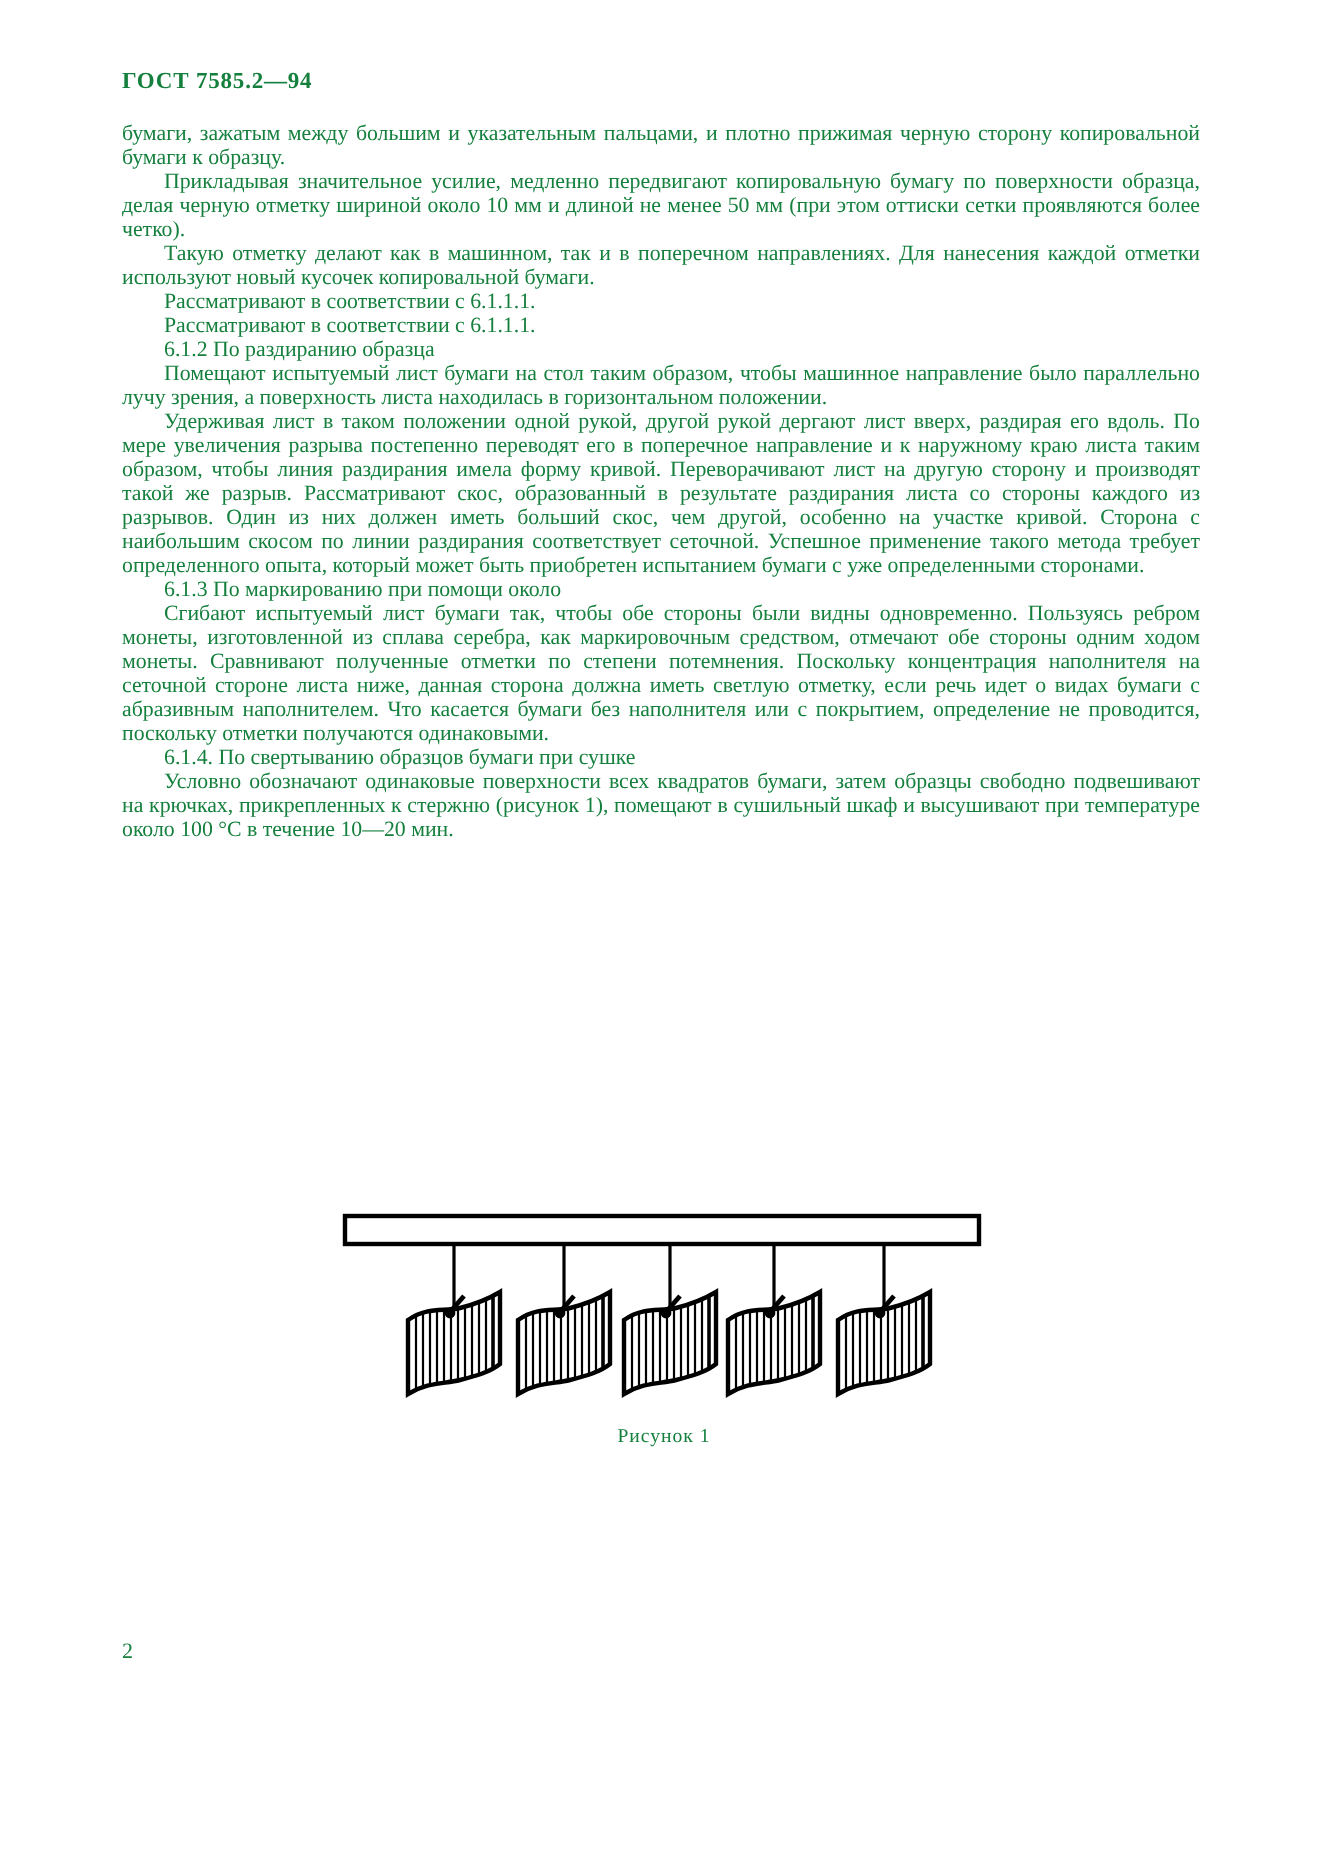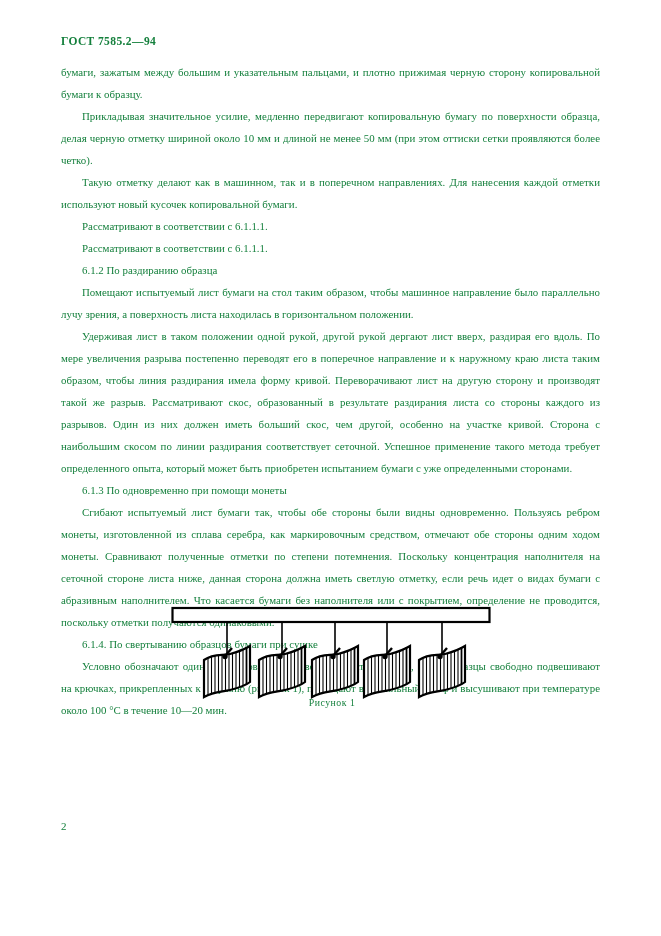--- a/index.html
+++ b/index.html
@@ -24,21 +24,21 @@
     font-weight: bold;
     letter-spacing: 0.4px;
     white-space: nowrap;
   }
   .doc-body {
     position: absolute;
     left: 61px;
     top: 61px;
     width: 539px;
     font-size: 10.9px;
-    line-height: 22px;
+    line-height: 12px;
     text-align: justify;
   }
   .para {
     margin: 0;
     text-indent: 21px;
   }
   .para.no-indent {
     text-indent: 0;
   }
   .figure {
@@ -49,21 +49,21 @@
     height: 112px;
   }
   .figure svg {
     display: block;
     width: 324px;
     height: 112px;
   }
   .figure-caption {
     position: absolute;
     left: 170px;
-    top: 697px;
+    top: 713px;
     width: 324px;
     text-align: center;
     font-size: 9.8px;
     letter-spacing: 0.5px;
   }
   .page-number {
     position: absolute;
     left: 61px;
     top: 820px;
     font-size: 11px;
@@ -78,21 +78,21 @@
 
   <div class="doc-body">
     <p class="para no-indent">бумаги, зажатым между большим и указательным пальцами, и плотно прижимая черную сторону копировальной бумаги к образцу.</p>
     <p class="para">Прикладывая значительное усилие, медленно передвигают копировальную бумагу по поверхности образца, делая черную отметку шириной около 10 мм и длиной не менее 50 мм (при этом оттиски сетки проявляются более четко).</p>
     <p class="para">Такую отметку делают как в машинном, так и в поперечном направлениях. Для нанесения каждой отметки используют новый кусочек копировальной бумаги.</p>
     <p class="para">Рассматривают в соответствии с 6.1.1.1.</p>
     <p class="para">Рассматривают в соответствии с 6.1.1.1.</p>
     <p class="para">6.1.2 По раздиранию образца</p>
     <p class="para">Помещают испытуемый лист бумаги на стол таким образом, чтобы машинное направление было параллельно лучу зрения, а поверхность листа находилась в горизонтальном положении.</p>
     <p class="para">Удерживая лист в таком положении одной рукой, другой рукой дергают лист вверх, раздирая его вдоль. По мере увеличения разрыва постепенно переводят его в поперечное направление и к наружному краю листа таким образом, чтобы линия раздирания имела форму кривой. Переворачивают лист на другую сторону и производят такой же разрыв. Рассматривают скос, образованный в результате раздирания листа со стороны каждого из разрывов. Один из них должен иметь больший скос, чем другой, особенно на участке кривой. Сторона с наибольшим скосом по линии раздирания соответствует сеточной. Успешное применение такого метода требует определенного опыта, который может быть приобретен испытанием бумаги с уже определенными сторонами.</p>
-    <p class="para">6.1.3 По одновременно при помощи монеты</p>
+    <p class="para">6.1.3 По маркированию при помощи около</p>
     <p class="para">Сгибают испытуемый лист бумаги так, чтобы обе стороны были видны одновременно. Пользуясь ребром монеты, изготовленной из сплава серебра, как маркировочным средством, отмечают обе стороны одним ходом монеты. Сравнивают полученные отметки по степени потемнения. Поскольку концентрация наполнителя на сеточной стороне листа ниже, данная сторона должна иметь светлую отметку, если речь идет о видах бумаги с абразивным наполнителем. Что касается бумаги без наполнителя или с покрытием, определение не проводится, поскольку отметки получаются одинаковыми.</p>
     <p class="para">6.1.4. По свертыванию образцов бумаги при сушке</p>
     <p class="para">Условно обозначают одинаковые поверхности всех квадратов бумаги, затем образцы свободно подвешивают на крючках, прикрепленных к стержню (рисунок 1), помещают в сушильный шкаф и высушивают при температуре около 100 °С в течение 10—20 мин.</p>
   </div>
 
   <div class="figure">
     <svg viewBox="0 0 324 112" xmlns="http://www.w3.org/2000/svg">
       <defs>
         <path id="sheet-outline" d="M 3,16 C 13,9 21,12 29,10 C 37,8 44,5 49,2 L 49,38 C 44,42 37,44 29,46 C 21,48 13,47 3,53 Z"></path>
         <clipPath id="sheet-clip">

